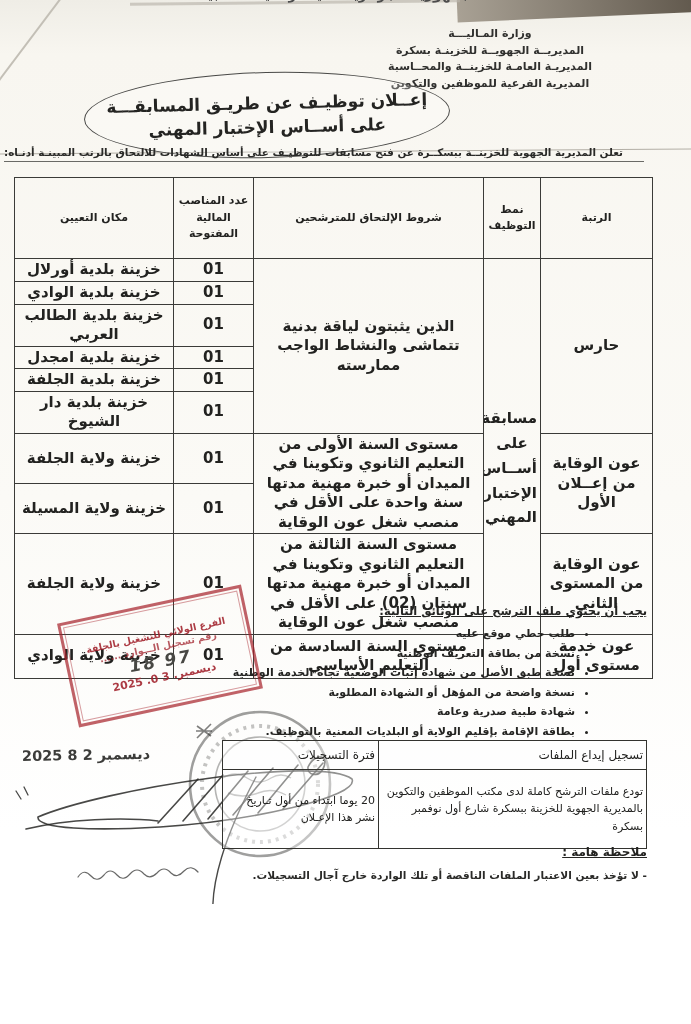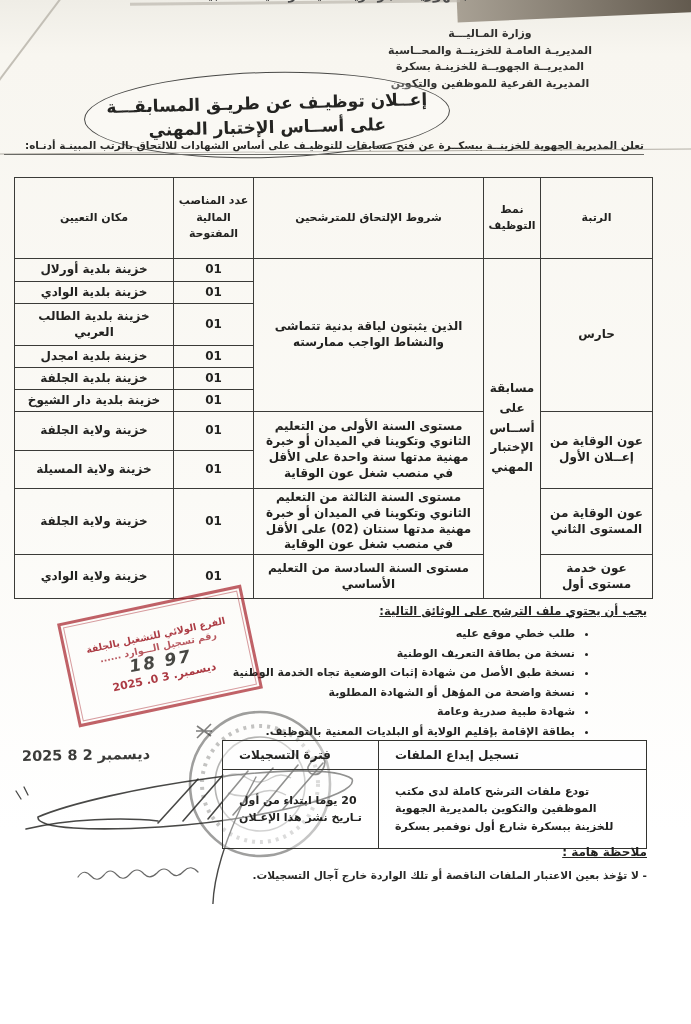--- a/index.html
+++ b/index.html
@@ -27,44 +27,44 @@
   .letterhead{position:absolute;top:26px;right:78px;width:246px;text-align:center;
     font-size:11px;font-weight:bold;line-height:1.5;color:#30302e;}
 
   
   .title-oval{position:absolute;top:72px;left:84px;width:364px;height:84px;
     border:1.6px solid #4a4a48;border-radius:50%;transform:rotate(-1.4deg);
     display:flex;flex-direction:column;justify-content:center;align-items:center;gap:4px;
     font-size:17px;font-weight:bold;color:#242422;background:rgba(255,255,255,.25);}
 
   
-  .intro{position:absolute;top:139px;left:4px;width:640px;font-size:10.4px;font-weight:bold;
-    color:#2a2a28;padding-bottom:3px;border-bottom:1.2px solid #6a6a66;text-align:right;}
+  .intro{position:absolute;top:146px;left:4px;width:640px;font-size:10.4px;font-weight:bold;
+    color:#2a2a28;padding-bottom:3px;border-bottom:1.2px solid #6a6a66;text-align:left;}
 
   
   table{border-collapse:collapse;table-layout:fixed;}
   .main-table{position:absolute;top:177px;left:14px;width:638px;}
   .main-table th,.main-table td{border:1.4px solid #3b3b38;vertical-align:middle;text-align:center;
     font-weight:bold;color:#222220;padding:1px 3px;overflow:hidden;}
   .main-table th{font-size:11px;height:78px;line-height:1.5;}
-  .main-table td{font-size:12px;line-height:1.3;}
+  .main-table td{font-size:15px;line-height:1.3;}
   .main-table .cond{line-height:1.3;}
   .main-table .etype{line-height:1.65;}
   .main-table .num{font-family:"DejaVu Sans", sans-serif;}
 
   
   .docs{position:absolute;top:600px;right:44px;width:560px;text-align:right;}
   .docs-heading{font-size:11.5px;font-weight:bold;text-decoration:underline;color:#242422;margin-left:28px;}
   .docs ul{margin:5px 54px 0 0;padding:0 18px 0 0;list-style:disc;}
   .docs li{font-size:11px;font-weight:bold;line-height:1.78;color:#242422;text-align:right;}
 
   
   .deposit-table{position:absolute;top:740px;left:222px;width:424px;background:rgba(255,255,255,.4);}
-  .deposit-table th,.deposit-table td{border:1.5px solid #33332f;text-align:left;vertical-align:middle;
-    font-weight:bold;color:#222220;padding:2px 16px;}
+  .deposit-table th,.deposit-table td{border:1.5px solid #33332f;text-align:right;vertical-align:middle;
+    font-weight:normal;color:#222220;padding:2px 3px;}
   .deposit-table th{font-size:12px;height:24px;}
   .deposit-table td{font-size:11px;height:74px;line-height:1.55;}
 
   
   .note-heading{position:absolute;top:845px;right:44px;font-size:12px;font-weight:bold;
     text-decoration:underline;color:#242422;}
   .note-text{position:absolute;top:869px;right:44px;width:585px;font-size:10.6px;font-weight:bold;
     color:#2a2a28;text-align:right;}
 
   
@@ -100,22 +100,22 @@
   <div class="top-edge-band"></div>
   <div class="top-edge-line"></div>
   <div class="crease-topleft"></div>
   <div class="crease-mid"></div>
   <div class="clip-top">
     <div>الجمهورية الجزائرية الديمقراطية الشعبية</div>
   </div>
 
   <div class="letterhead">
     <div>وزارة المـاليـــة</div>
+    <div>المديريــة الجهويــة للخزينـة بسكرة</div>
     <div>المديريـة العامـة للخزينــة والمحــاسبة</div>
-    <div>المديريــة الجهويــة للخزينـة بسكرة</div>
     <div>المديرية الفرعية للموظفين والتكوين</div>
   </div>
 
   <div class="title-oval">
     <div>إعــلان توظيـف عن طريـق المسابقـــة</div>
     <div>على أســاس الإختبار المهني</div>
   </div>
 
   <div class="intro">تعلن المديرية الجهوية للخزينــة ببسكــرة عن فتح مسابقات للتوظيـف على أساس الشهادات للالتحاق بالرتب المبينـة أدنـاه:</div>
 

